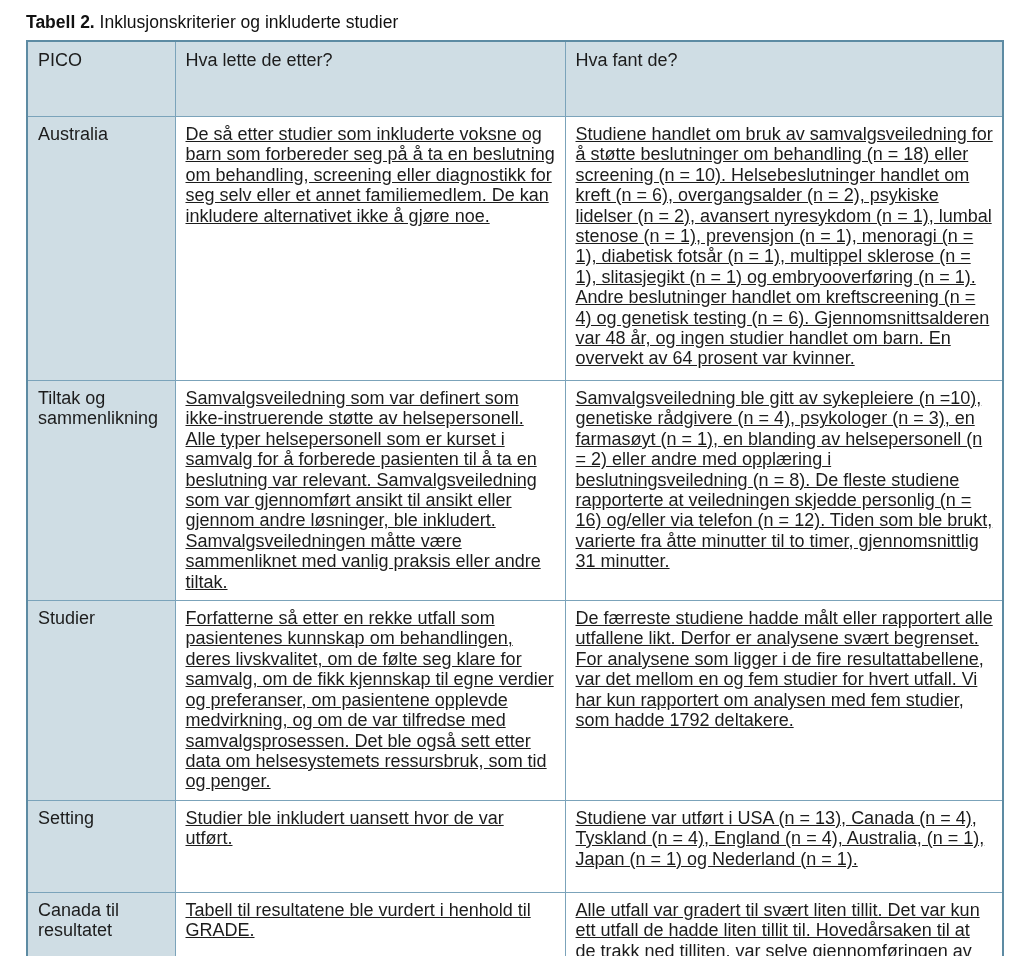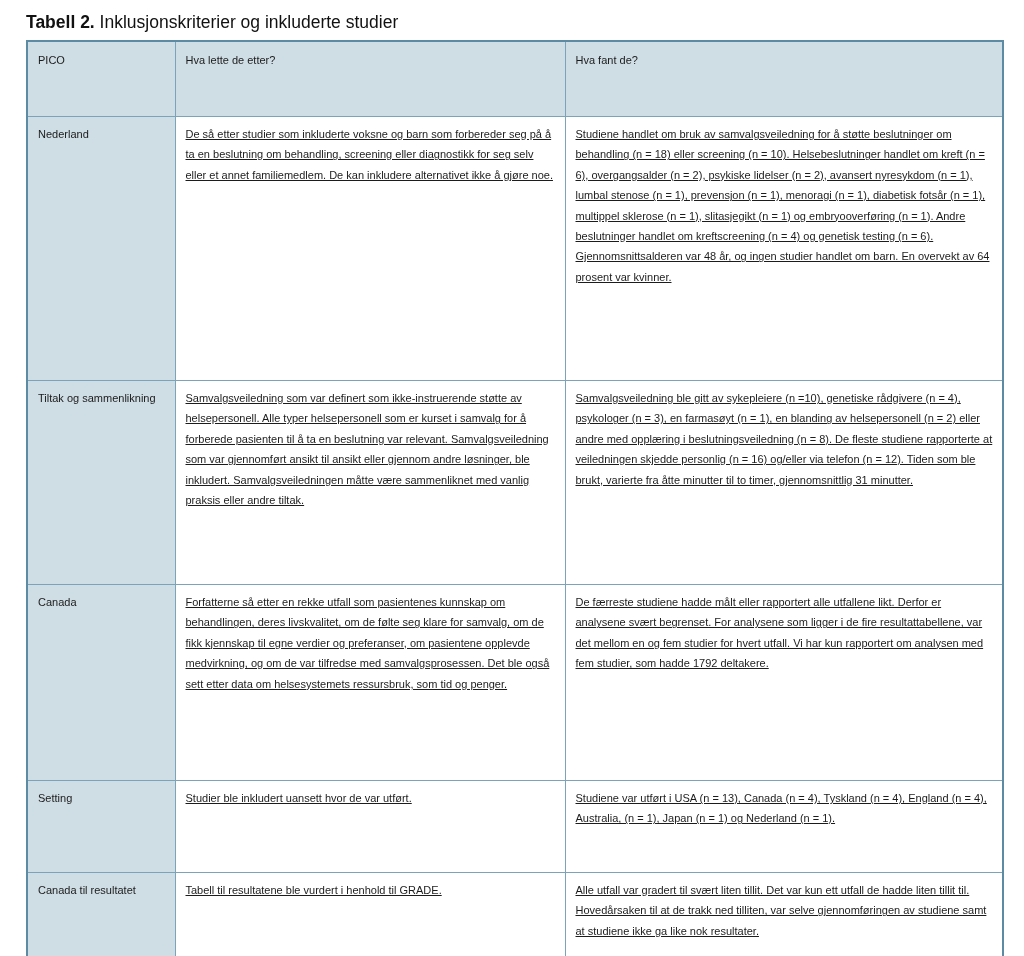--- a/index.html
+++ b/index.html
@@ -47,21 +47,21 @@
     border: 2px solid #5d8ba3;
   }
   .tbl col.c1 { width: 148px; }
   .tbl col.c2 { width: 390px; }
   .tbl col.c3 { width: 438px; }
 
   .tbl td {
     border: 1px solid #7ba3ba;
     vertical-align: top;
     padding: 7px 9px 8px 10px;
-    font-size: 11px;
+    font-size: 18px;
     line-height: 20.4px;
     color: #1c1c1c;
     word-wrap: break-word;
     overflow-wrap: break-word;
     hyphens: none;
   }
 
   
   .tbl tr.head td {
     background: #cfdde4;
@@ -115,21 +115,21 @@
         <td class="key hcell">
           <span class="cellbox">Hva lette de etter?</span>
         </td>
         <td class="key hcell">
           <span class="cellbox">Hva fant de?</span>
         </td>
       </tr>
 
       <tr class="r-pop">
         <td class="key">
-          <span class="cellbox">Nederland</span>
+          <span class="cellbox">Australia</span>
         </td>
         <td class="body">
           <span class="cellbox">De så etter studier som inkluderte voksne og barn som forbereder seg på å ta en beslutning om behandling, screening eller diagnostikk for seg selv eller et annet familiemedlem. De kan inkludere alternativet ikke å gjøre noe.</span>
         </td>
         <td class="body">
           <span class="cellbox">Studiene handlet om bruk av samvalgsveiledning for å støtte beslutninger om behandling (n = 18) eller screening (n = 10). Helsebeslutninger handlet om kreft (n = 6), overgangsalder (n = 2), psykiske lidelser (n = 2), avansert nyresykdom (n = 1), lumbal stenose (n = 1), prevensjon (n = 1), menoragi (n = 1), diabetisk fotsår (n = 1), multippel sklerose (n = 1), slitasjegikt (n = 1) og embryooverføring (n = 1). Andre beslutninger handlet om kreftscreening (n = 4) og genetisk testing (n = 6). Gjennomsnittsalderen var 48 år, og ingen studier handlet om barn. En overvekt av 64 prosent var kvinner.</span>
         </td>
       </tr>
 
       <tr class="r-tiltak">
@@ -139,21 +139,21 @@
         <td class="body">
           <span class="cellbox">Samvalgsveiledning som var definert som ikke-instruerende støtte av helsepersonell. Alle typer helsepersonell som er kurset i samvalg for å forberede pasienten til å ta en beslutning var relevant. Samvalgsveiledning som var gjennomført ansikt til ansikt eller gjennom andre løsninger, ble inkludert. Samvalgsveiledningen måtte være sammenliknet med vanlig praksis eller andre tiltak.</span>
         </td>
         <td class="body">
           <span class="cellbox">Samvalgsveiledning ble gitt av sykepleiere (n =10), genetiske rådgivere (n = 4), psykologer (n = 3), en farmasøyt (n = 1), en blanding av helsepersonell (n = 2) eller andre med opplæring i beslutningsveiledning (n = 8). De fleste studiene rapporterte at veiledningen skjedde personlig (n = 16) og/eller via telefon (n = 12). Tiden som ble brukt, varierte fra åtte minutter til to timer, gjennomsnittlig 31 minutter.</span>
         </td>
       </tr>
 
       <tr class="r-utfall">
         <td class="key">
-          <span class="cellbox">Canada</span>
+          <span class="cellbox">Studier</span>
         </td>
         <td class="body">
           <span class="cellbox">Forfatterne så etter en rekke utfall som pasientenes kunnskap om behandlingen, deres livskvalitet, om de følte seg klare for samvalg, om de fikk kjennskap til egne verdier og preferanser, om pasientene opplevde medvirkning, og om de var tilfredse med samvalgsprosessen. Det ble også sett etter data om helsesystemets ressursbruk, som tid og penger.</span>
         </td>
         <td class="body">
           <span class="cellbox">De færreste studiene hadde målt eller rapportert alle utfallene likt. Derfor er analysene svært begrenset. For analysene som ligger i de fire resultattabellene, var det mellom en og fem studier for hvert utfall. Vi har kun rapportert om analysen med fem studier, som hadde 1792 deltakere.</span>
         </td>
       </tr>
 
       <tr class="r-setting">

